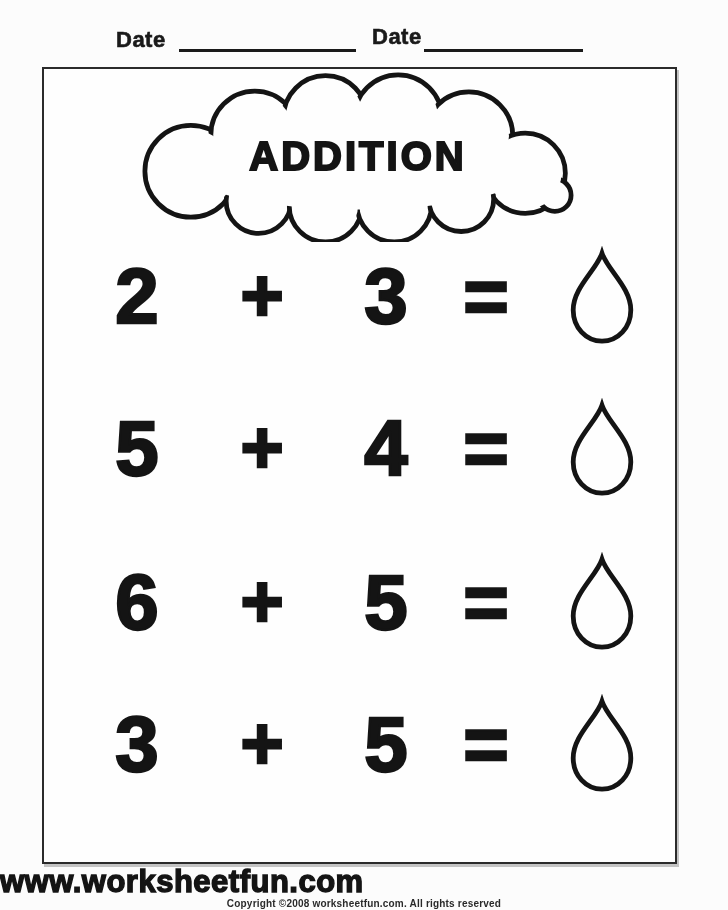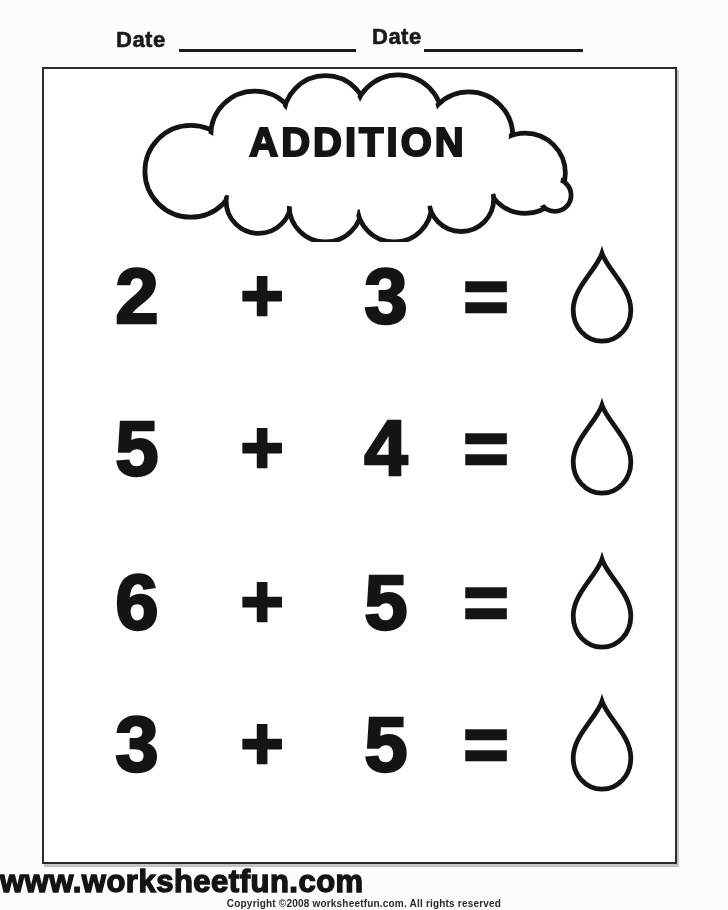--- a/index.html
+++ b/index.html
@@ -19,21 +19,21 @@
   .frame{
     left:42px;top:67px;width:631px;height:793px;
     background:#fefefe;border:2px solid #2b2b2b;
     box-shadow:2px 3px 0 rgba(140,140,140,.5);
   }
 
   
   .cloud-wrap{left:108px;top:70px;width:500px;height:172px;}
   .cloud-wrap svg{display:block;width:500px;height:172px;}
   .title{
-    left:108px;top:120px;width:500px;text-align:center;
+    left:108px;top:134px;width:500px;text-align:center;
     font-size:40px;font-weight:bold;letter-spacing:3px;
     -webkit-text-stroke:2px #141414;color:#141414;
   }
 
   
   .row{left:42px;width:634px;height:112px;}
   .cell{
     position:absolute;top:50%;transform:translate(-50%,-50%);
     font-size:78px;font-weight:bold;line-height:1;color:#141414;
     -webkit-text-stroke:2.5px #141414;white-space:nowrap;

